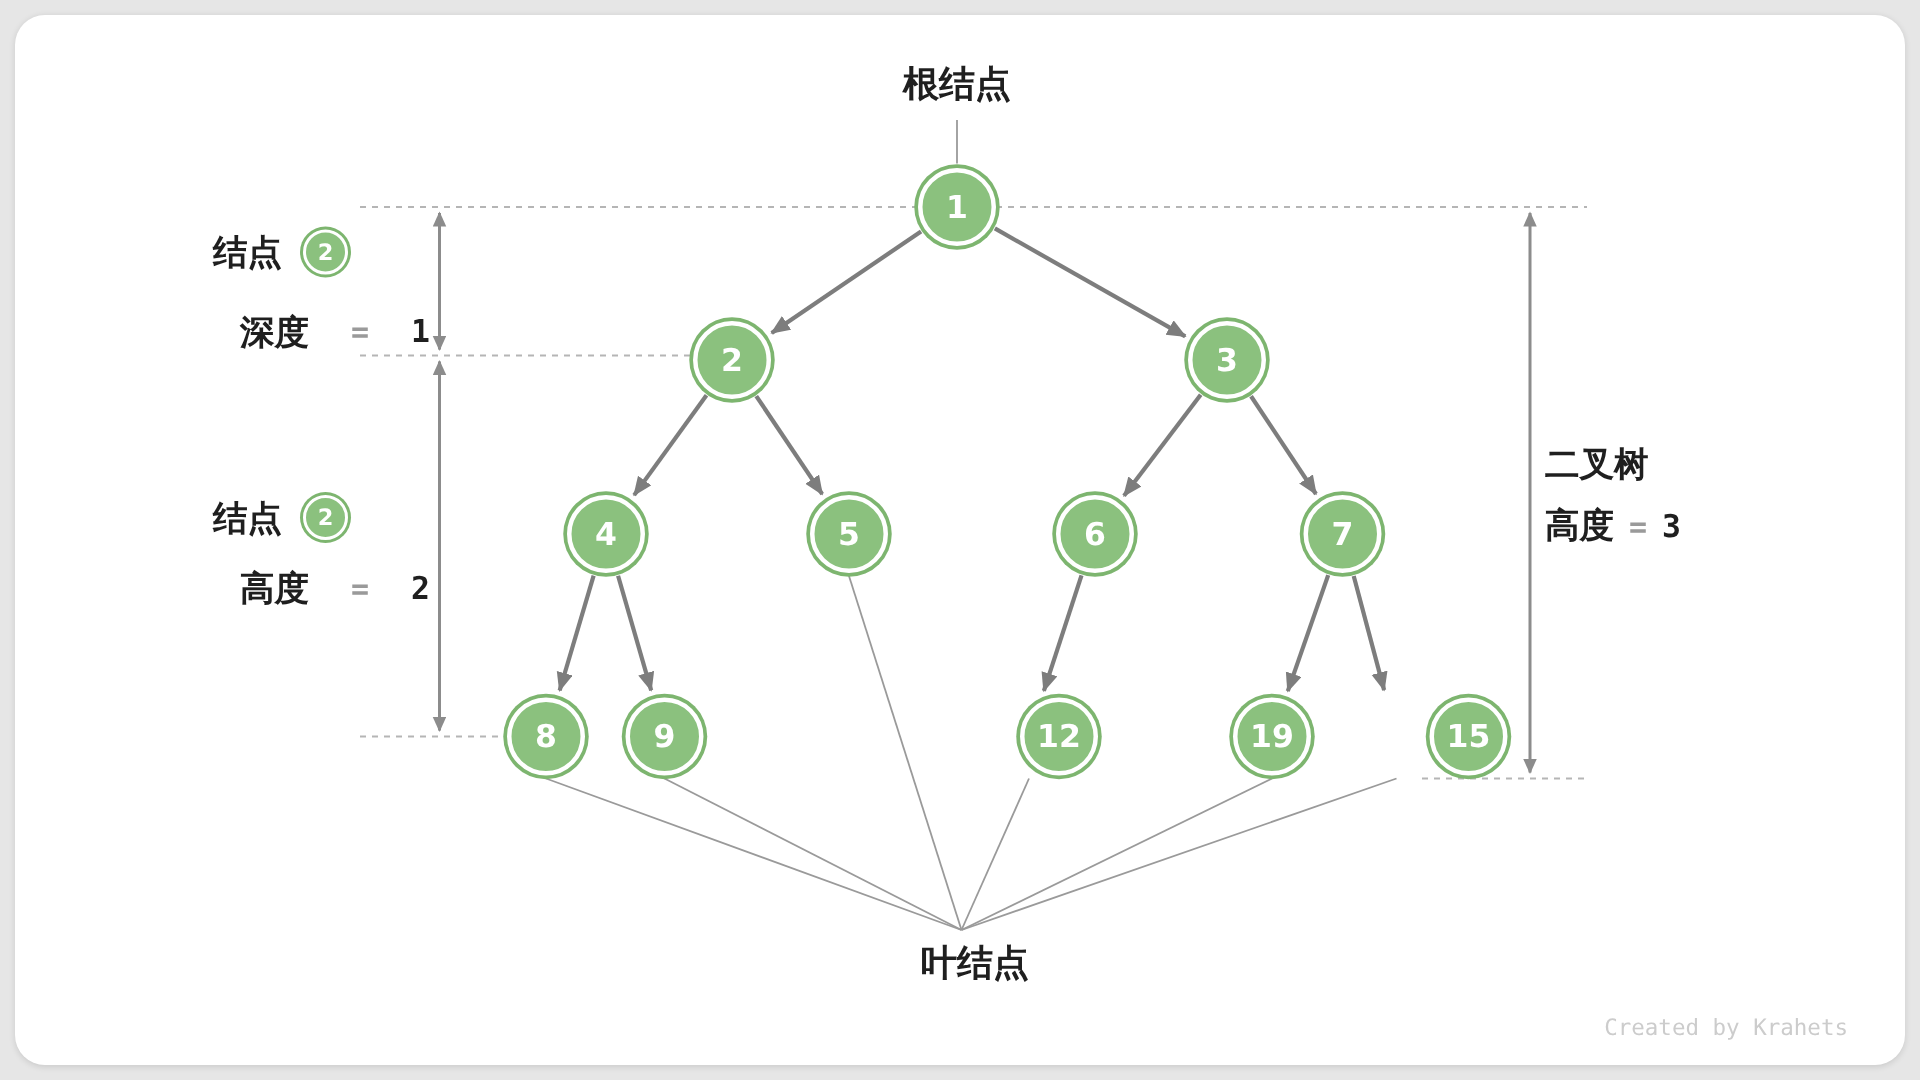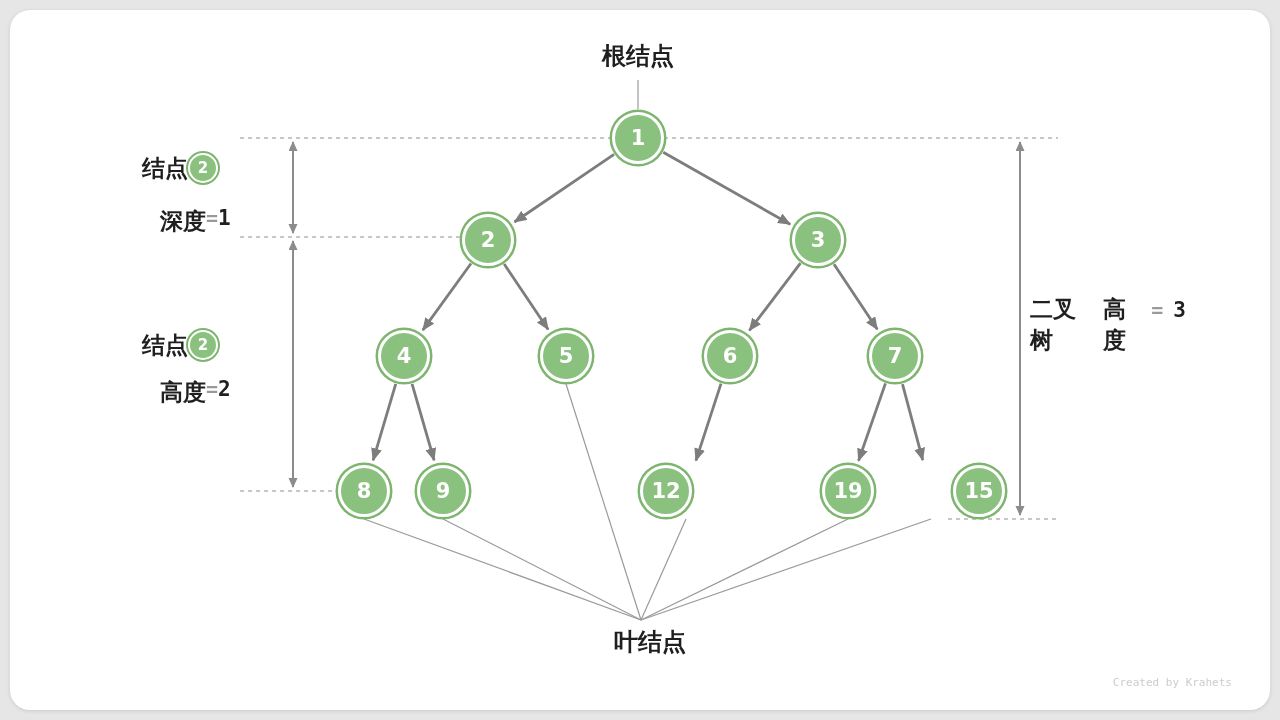--- a/index.html
+++ b/index.html
@@ -23,31 +23,31 @@
         background:var(--node-fill);border:3px solid #fff;box-shadow:0 0 0 2.5px var(--node-ring);
         color:#fff;font-weight:bold;font-size:21px;display:flex;align-items:center;justify-content:center;
         font-family:"DejaVu Sans",sans-serif;box-sizing:border-box;}
   .badge{width:30px;height:30px;border-radius:50%;background:var(--node-fill);border:2px solid #fff;
          box-shadow:0 0 0 2px var(--node-ring);color:#fff;font-weight:bold;font-size:15px;
          display:inline-flex;align-items:center;justify-content:center;box-sizing:border-box;
          font-family:"DejaVu Sans",sans-serif;}
   .label{position:absolute;z-index:4;color:var(--text);font-weight:bold;}
   .center-x{transform:translateX(-50%);text-align:center;}
   .big{font-size:24px;}
-  .ann-line1{position:absolute;z-index:4;display:flex;align-items:center;
+  .ann-line1{position:absolute;z-index:4;display:flex;align-items:center;gap:14px;
              color:var(--text);font-weight:bold;font-size:23px;height:30px;}
-  .ann-line2{position:absolute;z-index:4;display:flex;align-items:flex-start;gap:0;
+  .ann-line2{position:absolute;z-index:4;display:flex;align-items:center;gap:28px;
              color:var(--text);font-weight:bold;font-size:23px;height:30px;}
   .eq{color:var(--eq);font-family:"DejaVu Sans Mono",monospace;font-size:20px;font-weight:bold;}
   .num{font-family:"DejaVu Sans Mono",monospace;font-size:21px;font-weight:bold;color:var(--text);}
   .tree-ann{position:absolute;left:1030px;top:294px;width:156px;z-index:4;display:flex;
-            flex-direction:row;align-items:flex-start;gap:10px;color:var(--text);font-weight:bold;font-size:23px;}
+            flex-direction:column;align-items:flex-start;gap:10px;color:var(--text);font-weight:bold;font-size:23px;}
   .tree-ann .row{display:flex;align-items:baseline;gap:10px;}
   .watermark{position:absolute;right:48px;top:676px;z-index:4;color:var(--watermark);
-             font-family:"DejaVu Sans Mono","Liberation Mono",monospace;font-size:11px;}
+             font-family:"DejaVu Sans Mono","Liberation Mono",monospace;font-size:15px;}
 </style>
 </head>
 <body>
 
 <div class="canvas">
   <div class="card"></div>
 
   <svg id="svg-layer" viewBox="0 0 1280 720">
     <defs>
       <marker id="arrowhead" markerUnits="userSpaceOnUse" markerWidth="15" markerHeight="13" refX="12" refY="5.5" orient="auto">
@@ -87,21 +87,21 @@
   <div id="nodes-layer">
       <div class="node" style="left: 638px; top: 138px;">1</div>
       <div class="node" style="left: 488px; top: 240px;">2</div>
       <div class="node" style="left: 818px; top: 240px;">3</div>
       <div class="node" style="left: 404px; top: 356px;">4</div>
       <div class="node" style="left: 566px; top: 356px;">5</div>
       <div class="node" style="left: 730px; top: 356px;">6</div>
       <div class="node" style="left: 895px; top: 356px;">7</div>
       <div class="node" style="left: 364px; top: 491px;">8</div>
       <div class="node" style="left: 443px; top: 491px;">9</div>
-      <div class="node" style="left: 666px; top: 491px;">12</div>
+      <div class="node" style="left: 706px; top: 491px;">12</div>
       <div class="node" style="left: 848px; top: 491px;">19</div>
       <div class="node" style="left: 979px; top: 491px;">15</div>
     </div>
 
   <div class="label big center-x" style="left:638px;top:40px;">根结点</div>
 
   <div class="label big center-x" style="left:638px;top:626px;padding-left:24px;">叶结点</div>
 
   <div class="ann-line1" style="left:142px;top:153px;">
     <span>结点</span>

